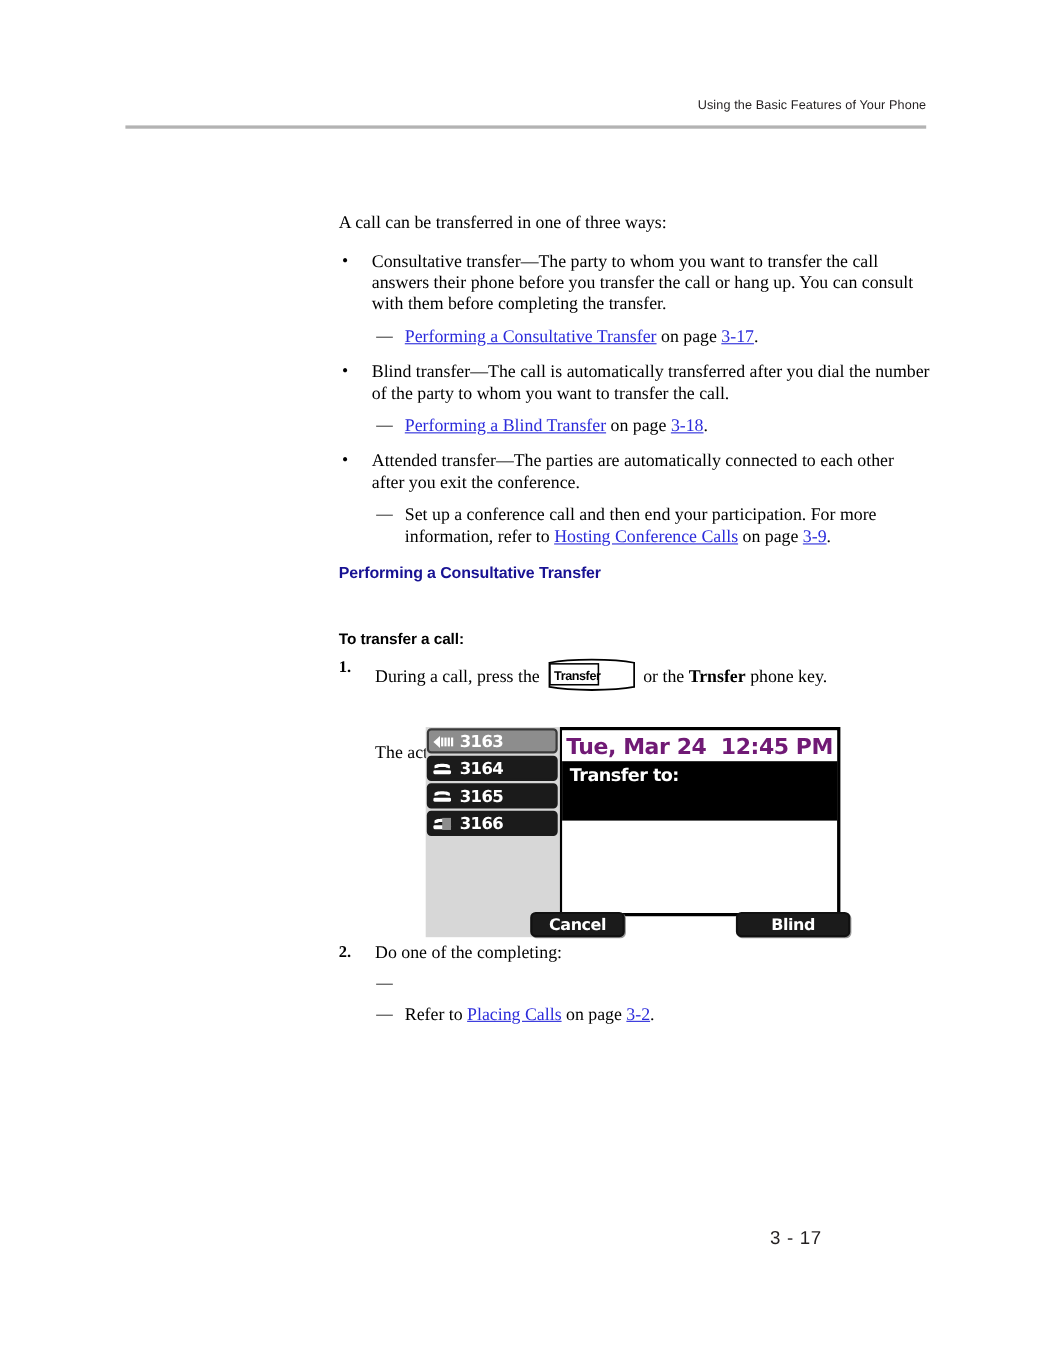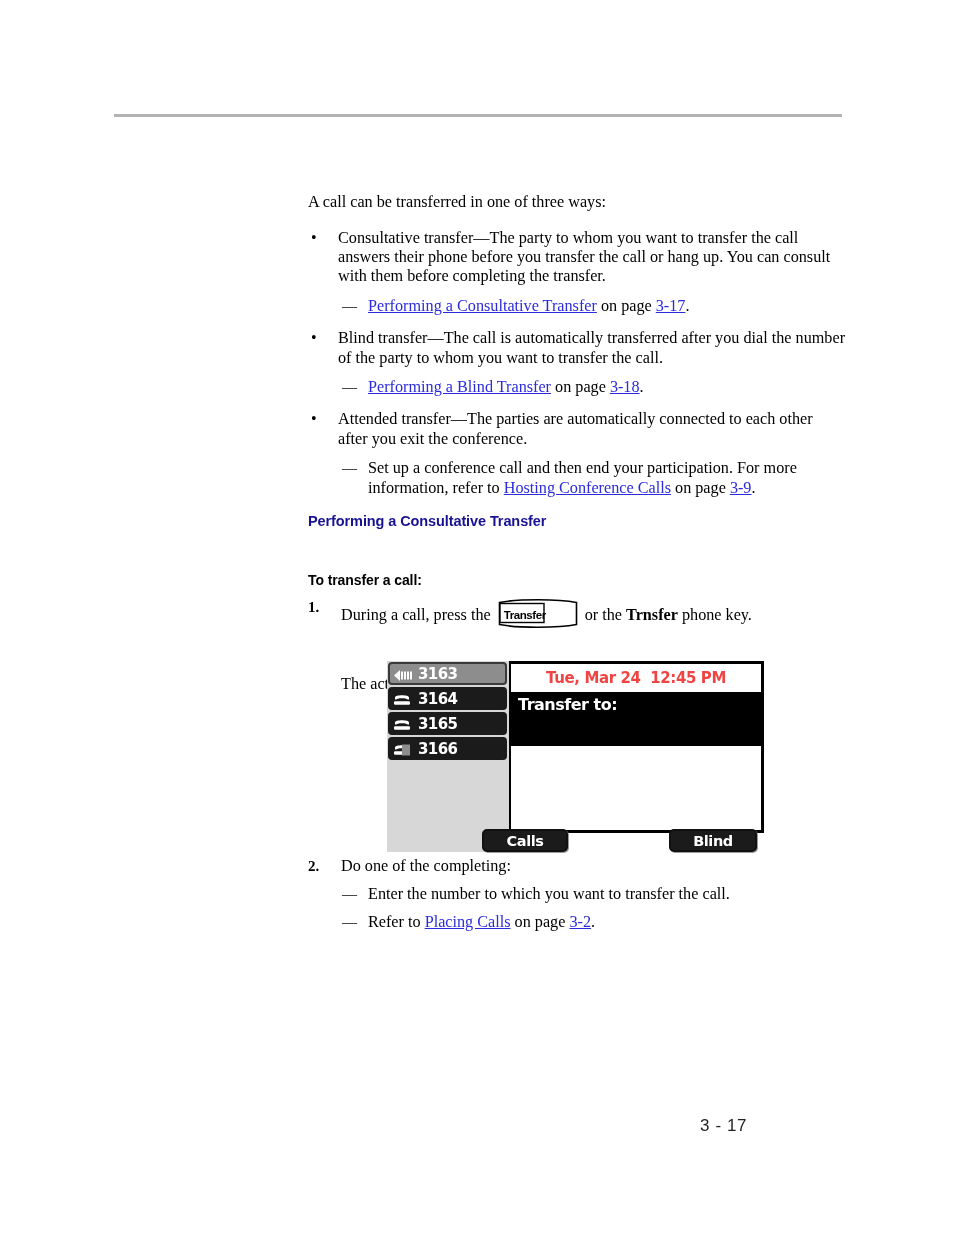--- a/index.html
+++ b/index.html
@@ -232,23 +232,23 @@
     left: 0; top: 0;
     width: 100%;
     height: 28px;
     background: #ffffff;
     text-align: center;
     line-height: 28px;
   }
   .disp-status .dt {
     font-family: "DejaVu Sans", "Liberation Sans", sans-serif;
     font-weight: bold;
-    font-size: 15px;
+    font-size: 20px;
     letter-spacing: -0.4px;
-    color: #ef4444;
+    color: #701a75;
     margin-top: 48px;
   }
   .disp-band {
     position: absolute;
     left: 0;
     top: 28px;
     width: 100%;
     height: 54px;
     background: #000000;
   }
@@ -274,21 +274,21 @@
     box-shadow: 1px 1px 0 #9a9a9a;
     color: #fff;
     font-family: "DejaVu Sans", "Liberation Sans", sans-serif;
     font-weight: bold;
     font-size: 14.5px;
     letter-spacing: -0.4px;
     text-align: center;
     line-height: 20px;
   }
   .softkey.sk-cancel { left: 95px; width: 86px; }
-  .softkey.sk-blind  { left: 282px; width: 88px; }
+  .softkey.sk-blind  { left: 282px; width: 104px; }
 
   
   .page-footer {
     position: absolute;
     left: 700px;
     top: 1116px;
     width: 142px;
     text-align: left;
     font-family: "Liberation Sans", "DejaVu Sans", sans-serif;
     font-size: 17px;
@@ -296,20 +296,21 @@
     color: #231f20;
   }
 
   b, .bold { font-weight: bold; }
 </style>
 </head>
 <body>
 
 <div class="page">
 
+  <div class="running-header">Using the Basic Features of Your Phone</div>
   <div class="header-rule"></div>
 
 
   <div class="body-col">
 
     <p class="para">A call can be transferred in one of three ways:</p>
 
     <div class="bullet-item">
       <span class="bullet-dot">•</span>
       <span>Consultative transfer—The party to whom you want to transfer the call answers their phone before you transfer the call or hang up. You can consult with them before completing the transfer.</span>
@@ -406,33 +407,32 @@
 
     <div class="disp">
       <div class="disp-status">
         <span class="dt">Tue, Mar 24</span><span class="dt">&nbsp;&nbsp;</span><span class="dt">12:45 PM</span>
       </div>
       <div class="disp-band">
         <span class="prompt">Transfer to:</span>
       </div>
     </div>
 
-    <div class="softkey sk-cancel">Calls</div>
+    <div class="softkey sk-cancel">Cancel</div>
     <div class="softkey sk-blind">Blind</div>
   </div>
 
   <div class="step" style="top:857px;">
     <span class="num">2.</span>
     <div class="step-body">Do one of the completing:</div>
   </div>
 
   <div class="step-sub" style="top:885px;">
     <div class="dash-item" style="margin:0;padding-left:60px;">
       <span class="dash-mark">—</span>
-      <span>Enter the number to which you want to transfer the call.</span>
     </div>
   </div>
 
   <div class="step-sub" style="top:913px;">
     <div class="dash-item" style="margin:0;padding-left:60px;">
       <span class="dash-mark">—</span>
       <span>Refer to </span><a class="link" href="#">Placing Calls</a><span> on page </span><a class="link" href="#">3-2</a><span>.</span>
     </div>
   </div>
 

